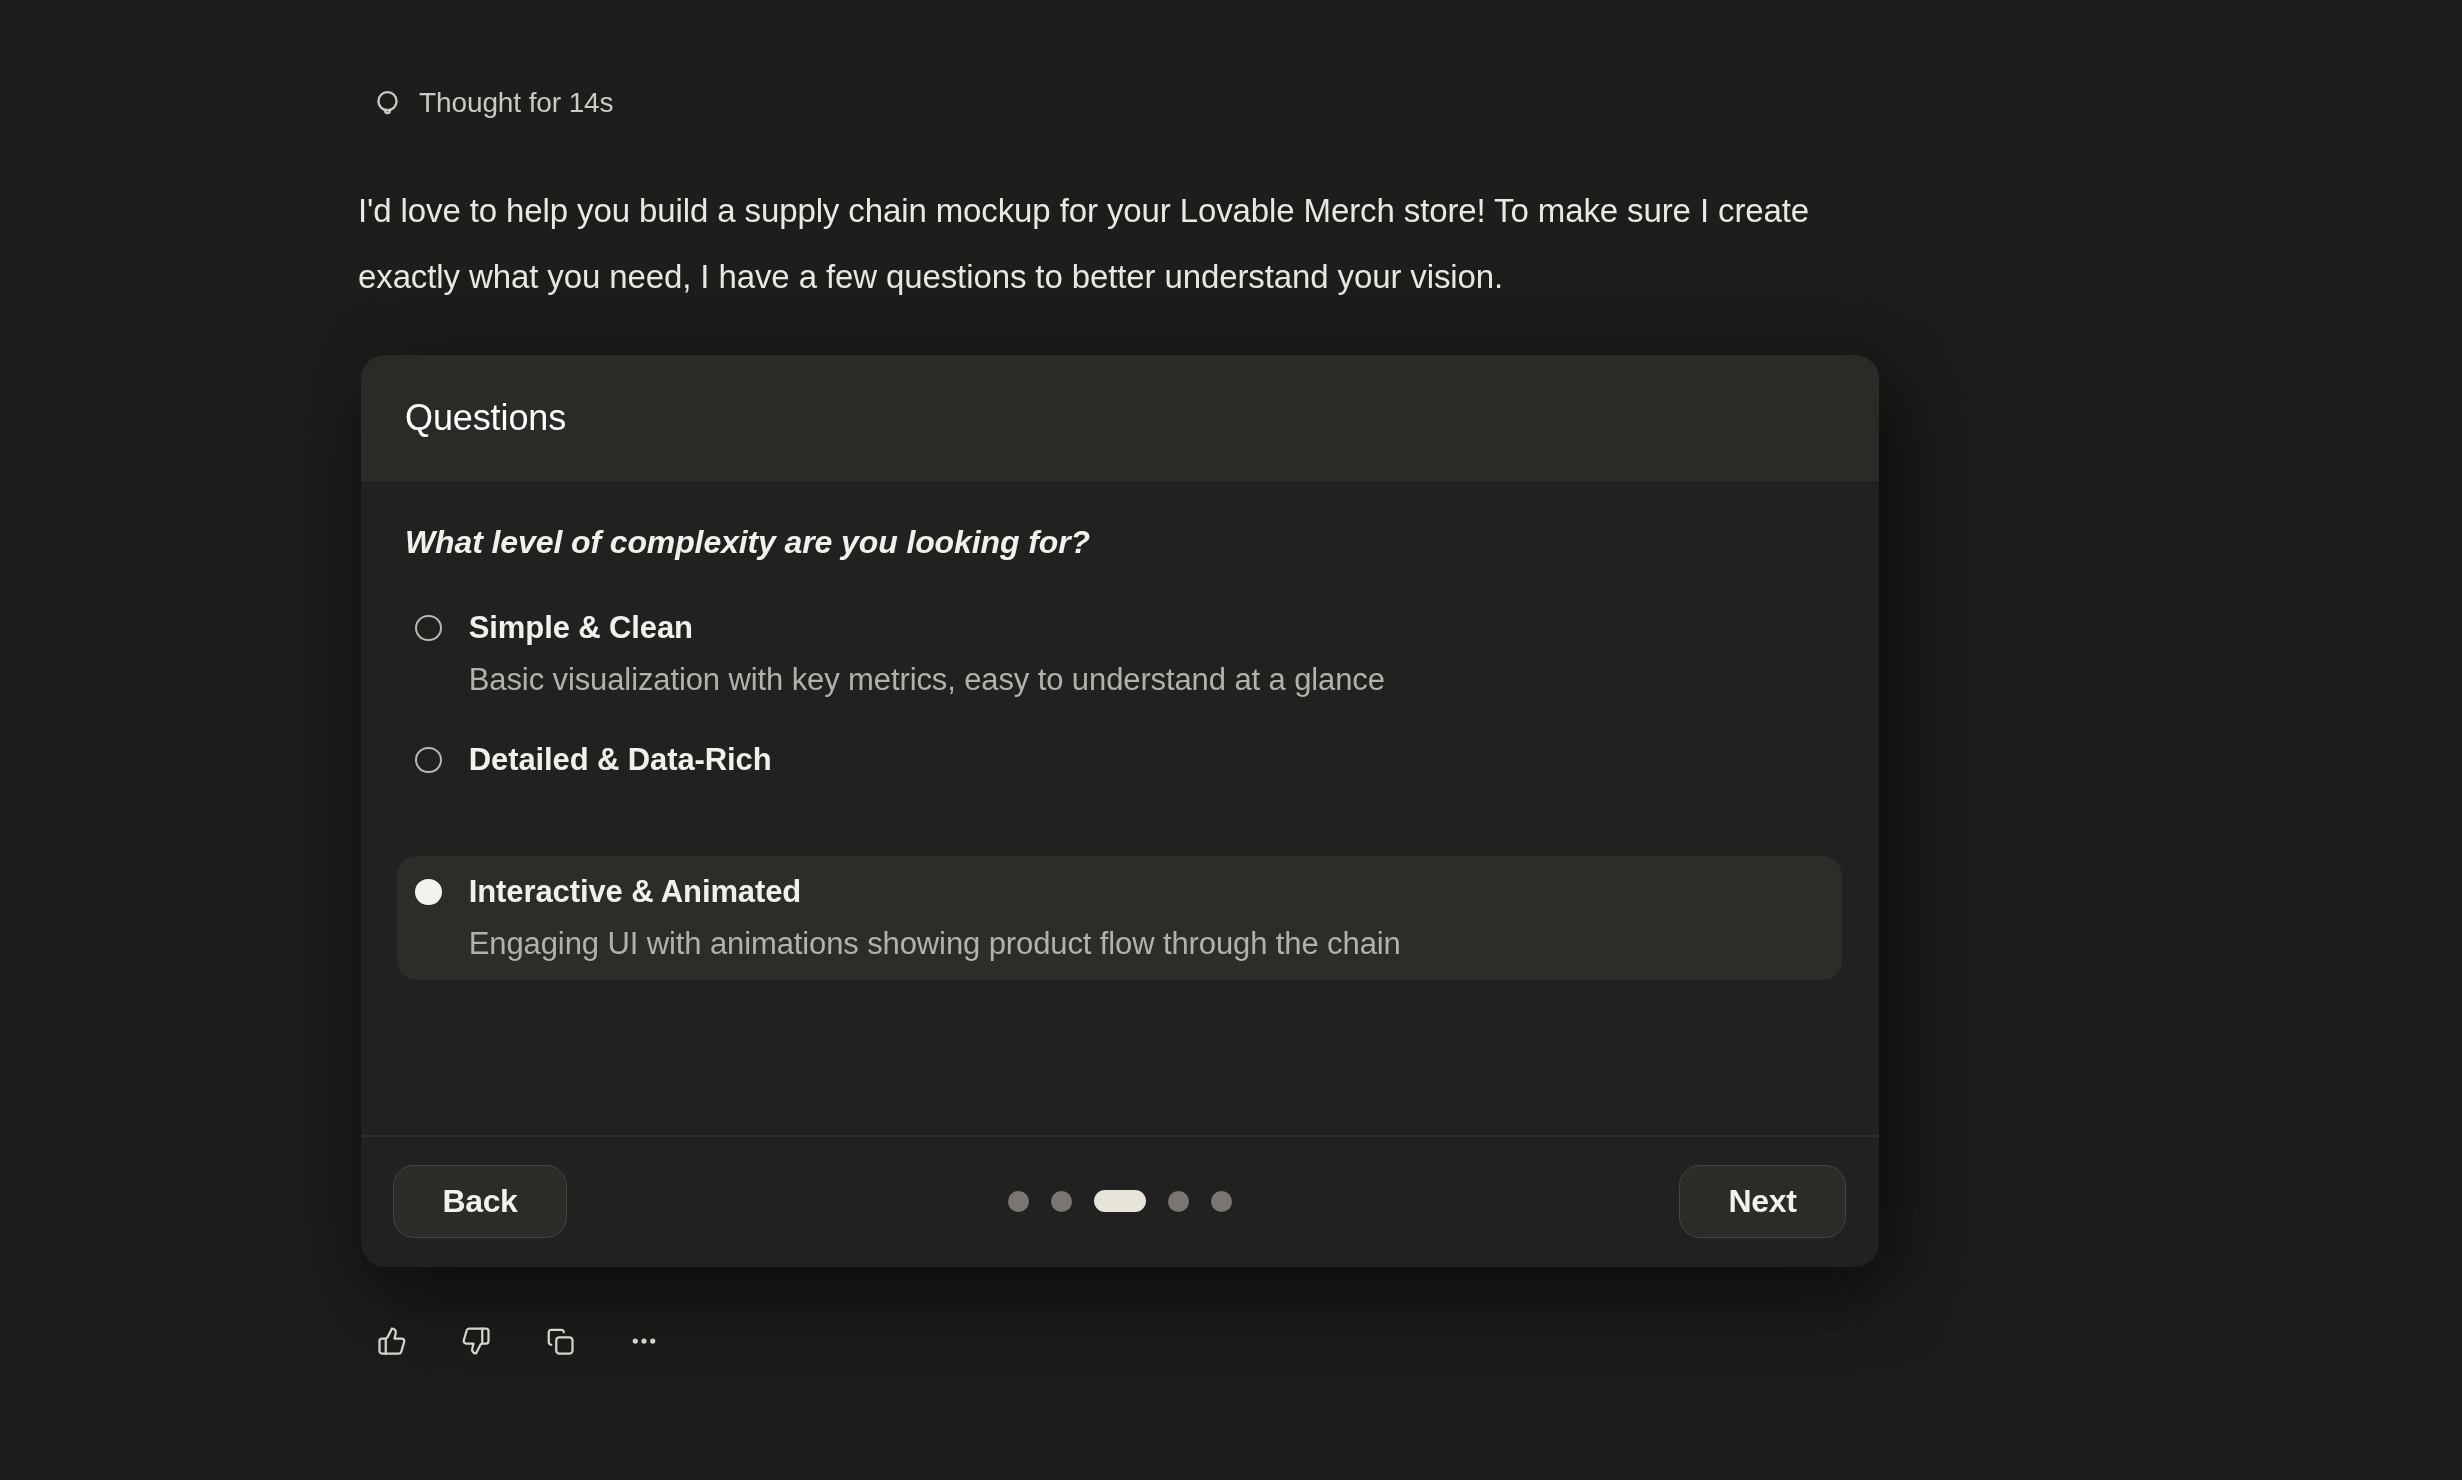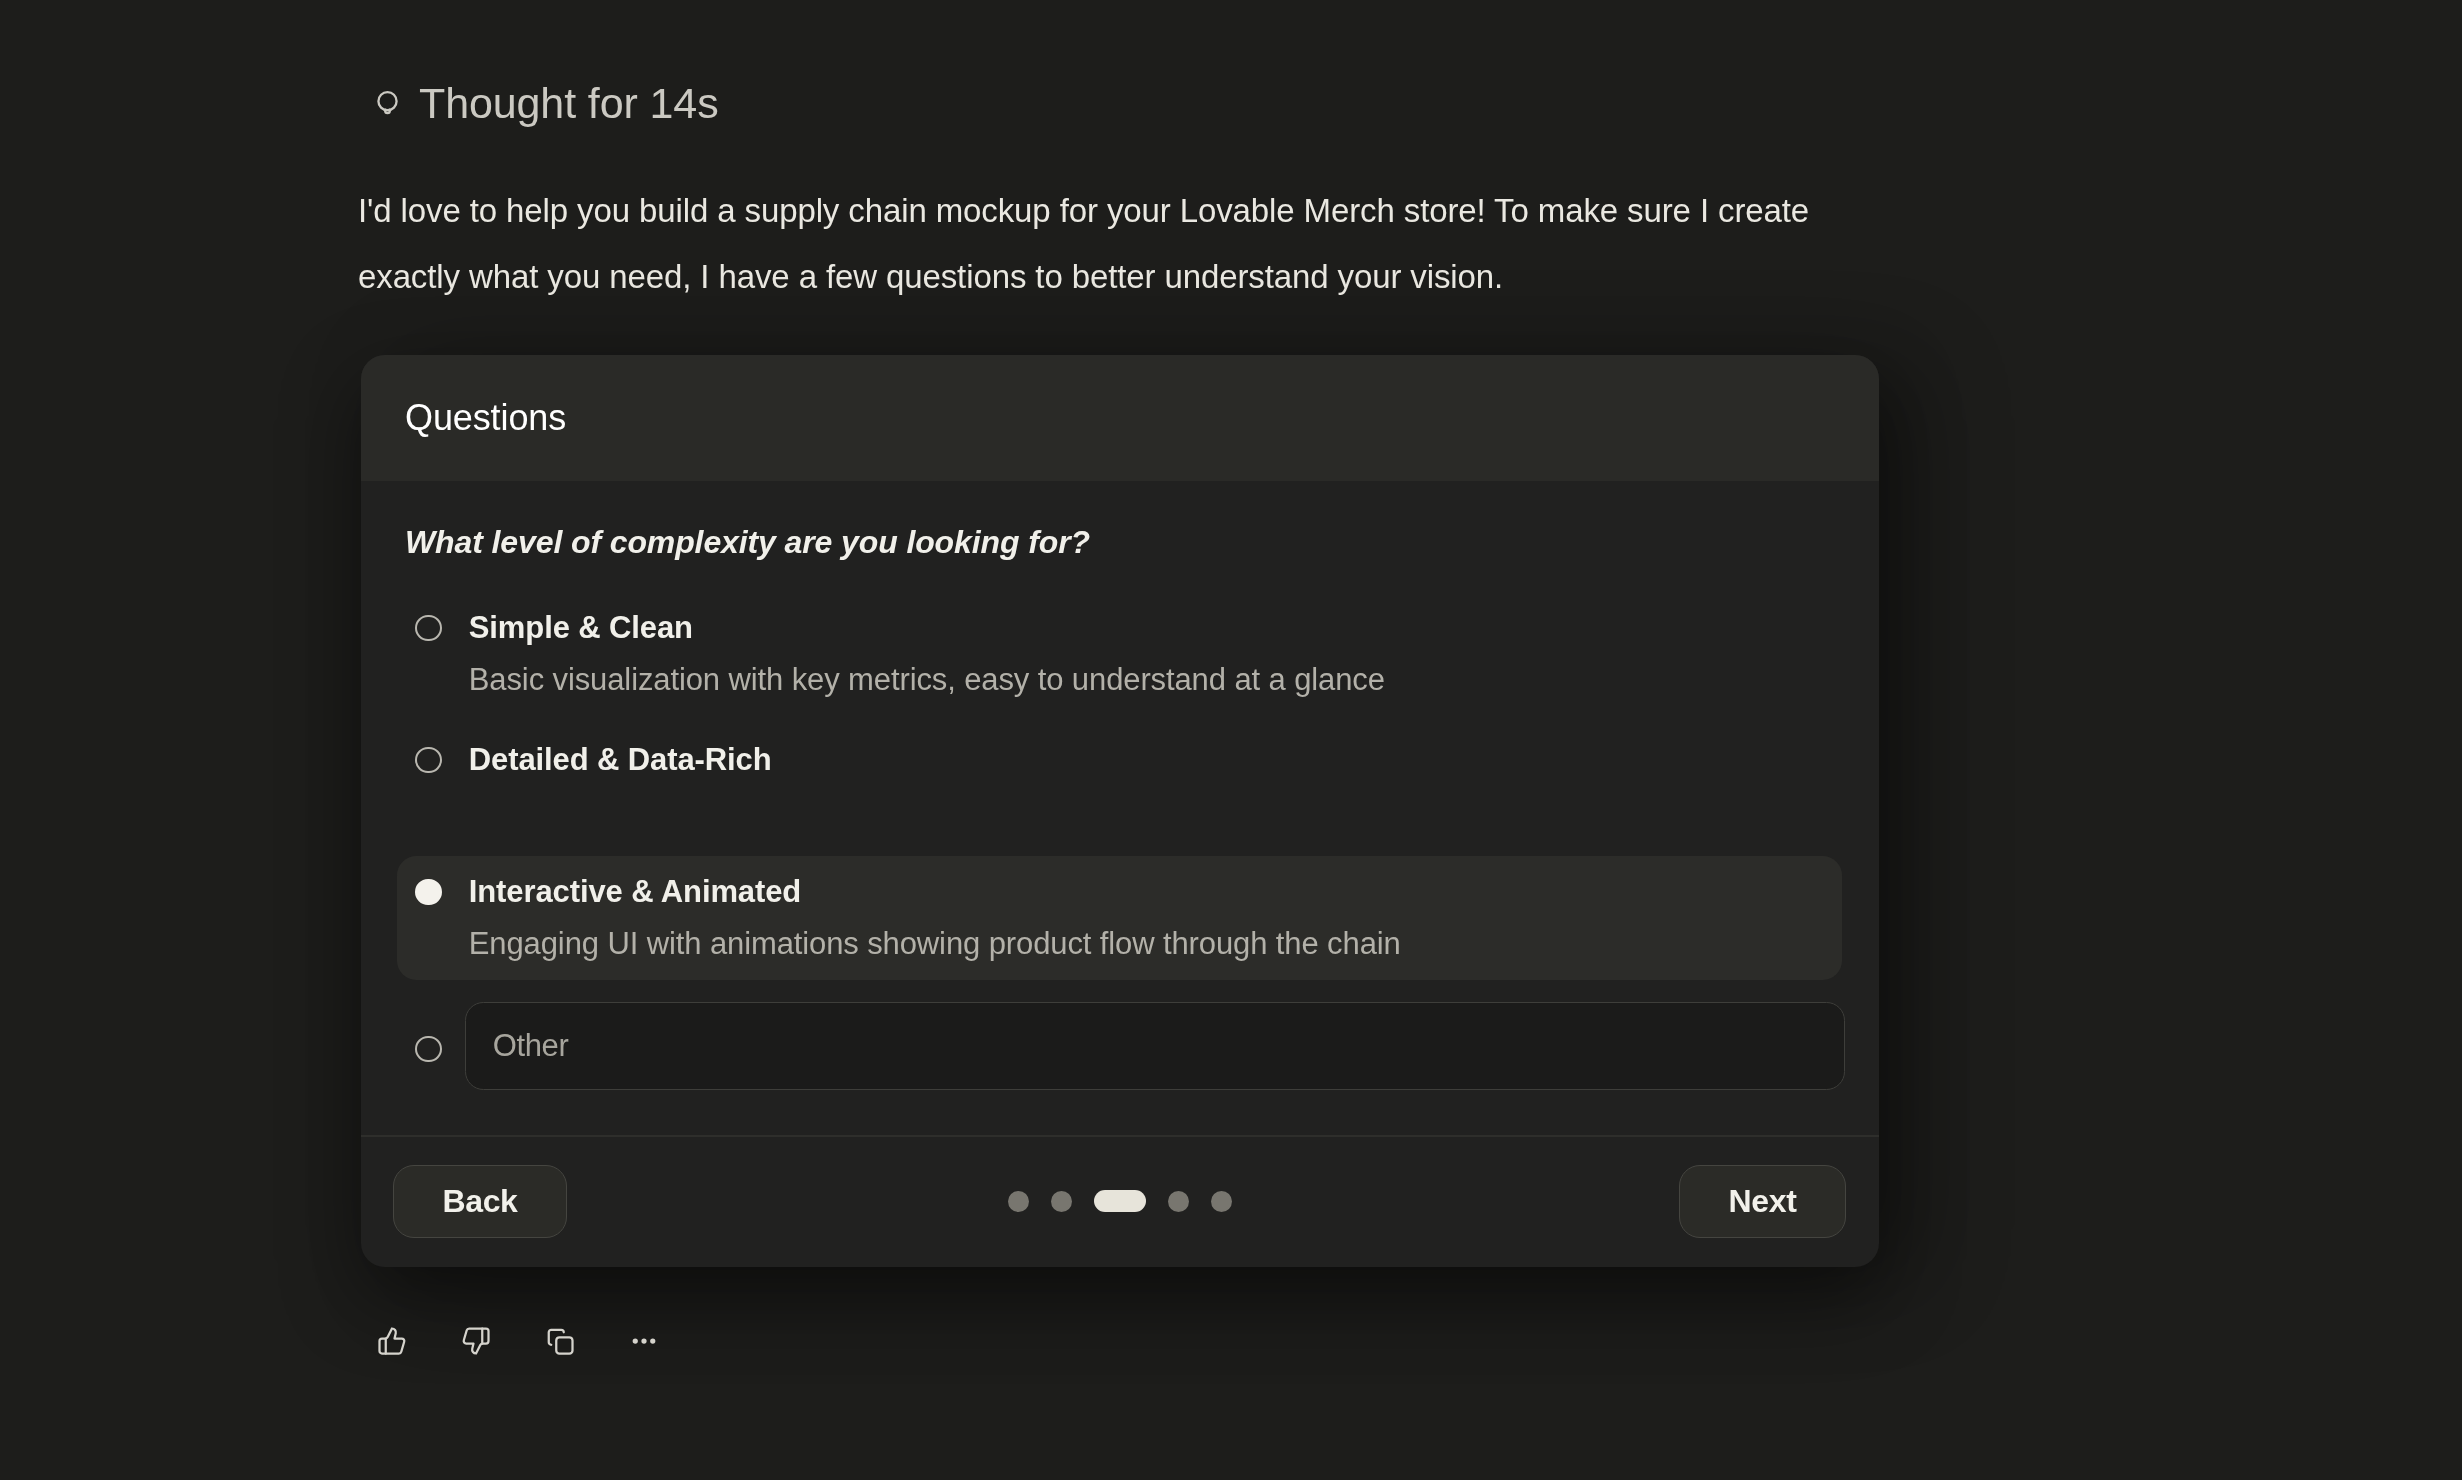--- a/index.html
+++ b/index.html
@@ -7,21 +7,21 @@
   #page {
     position:relative; width:2462px; height:1480px;
     background:#1d1d1b; overflow:hidden;
     font-family:"Liberation Sans","DejaVu Sans",sans-serif;
     letter-spacing:-0.012em;
   }
 
   
   .thought-row { position:absolute; left:371px; top:85px; display:flex; align-items:center; gap:15px; color:#cbc9c2; }
   .thought-row svg { width:33px; height:33px; display:block; }
-  .thought-label { font-size:43px; line-height:36px; }
+  .thought-label { font-size:28px; line-height:36px; }
 
   
   .message { position:absolute; left:358px; top:178px; color:#eae8e1; font-size:33px; line-height:66px; }
 
   
   .card {
     position:absolute; left:361px; top:355px; width:1518px; height:912px;
     background:#212120; border-radius:24px;
     box-shadow:0 29px 80px rgba(0,0,0,0.45), 40px 11.5px 92px rgba(0,0,0,0.28);
   }
@@ -126,24 +126,20 @@
     </div>
 
     <div class="option selected" style="top:501px">
       <span class="radio"></span>
       <span class="option-texts">
         <span class="option-title">Interactive &amp; Animated</span>
         <span class="option-desc">Engaging UI with animations showing product flow through the chain</span>
       </span>
     </div>
 
-    <div class="option-other">
-      <span class="radio"></span>
-      <input class="other-input" type="text" placeholder="Other" style="">
-    </div>
 
     <div class="card-divider"></div>
 
     <button class="btn btn-back">Back</button>
 
     <div class="dots">
         <span class="dot"></span>
         <span class="dot"></span>
         <span class="dot active"></span>
         <span class="dot"></span>

